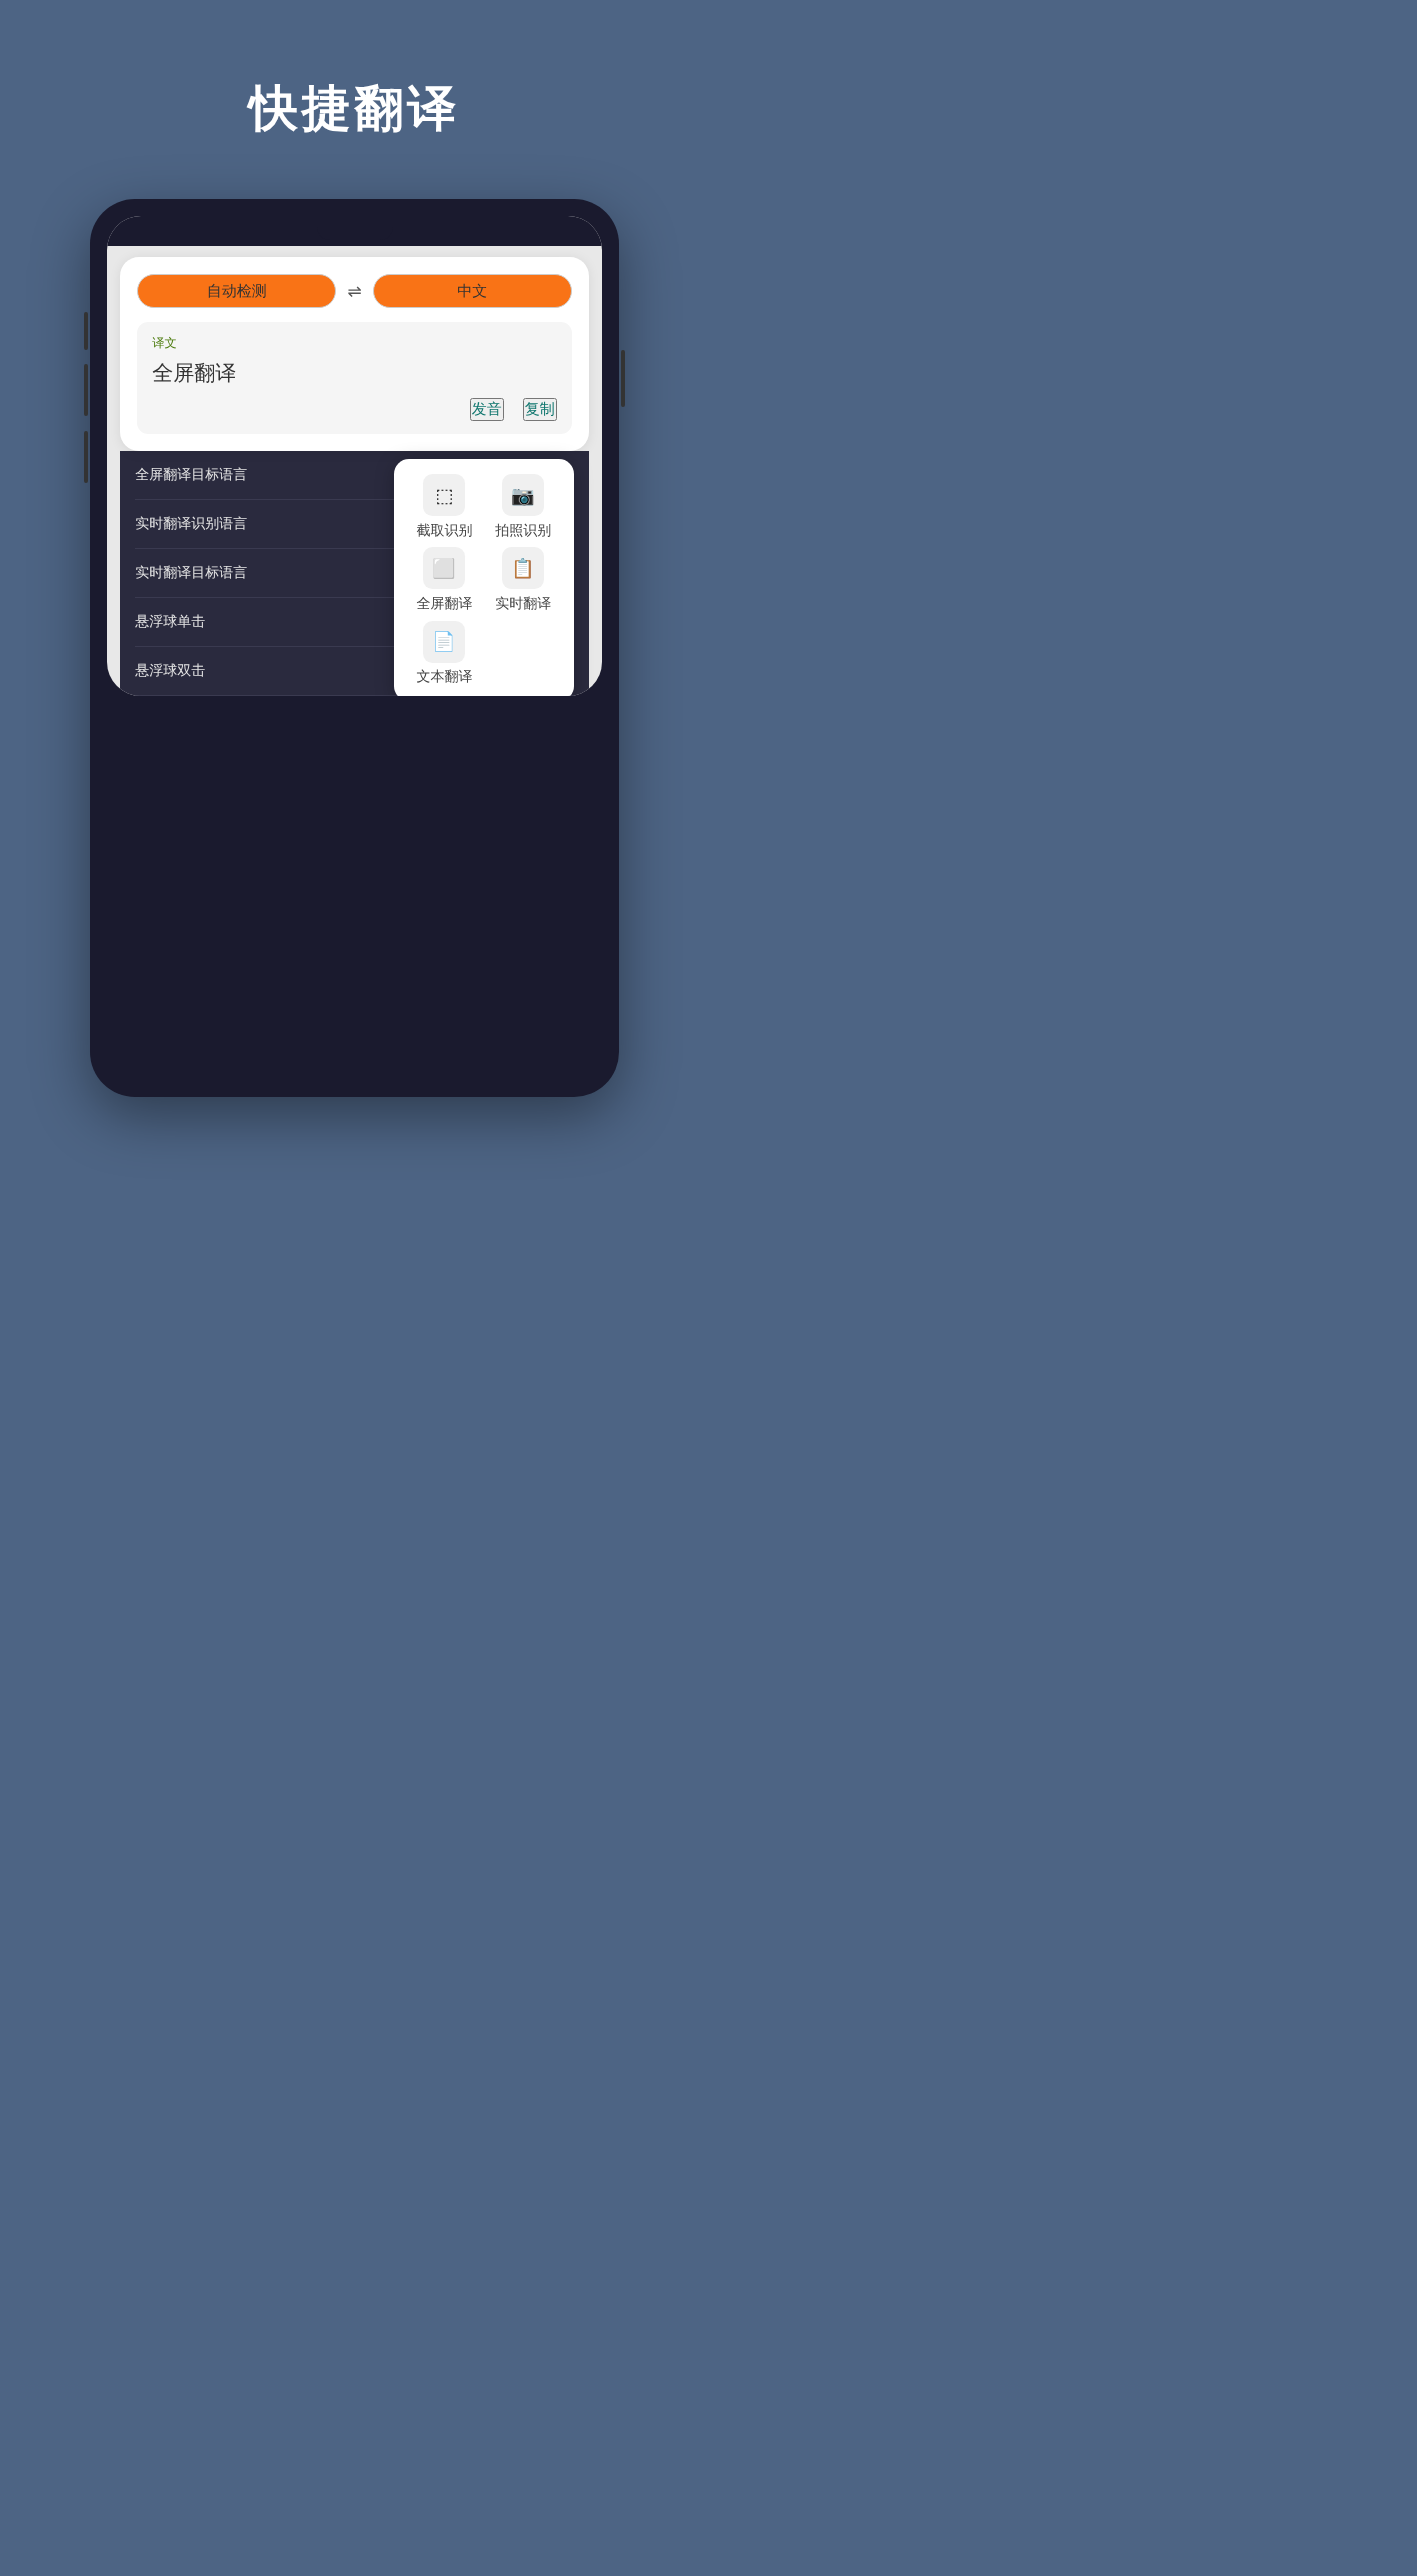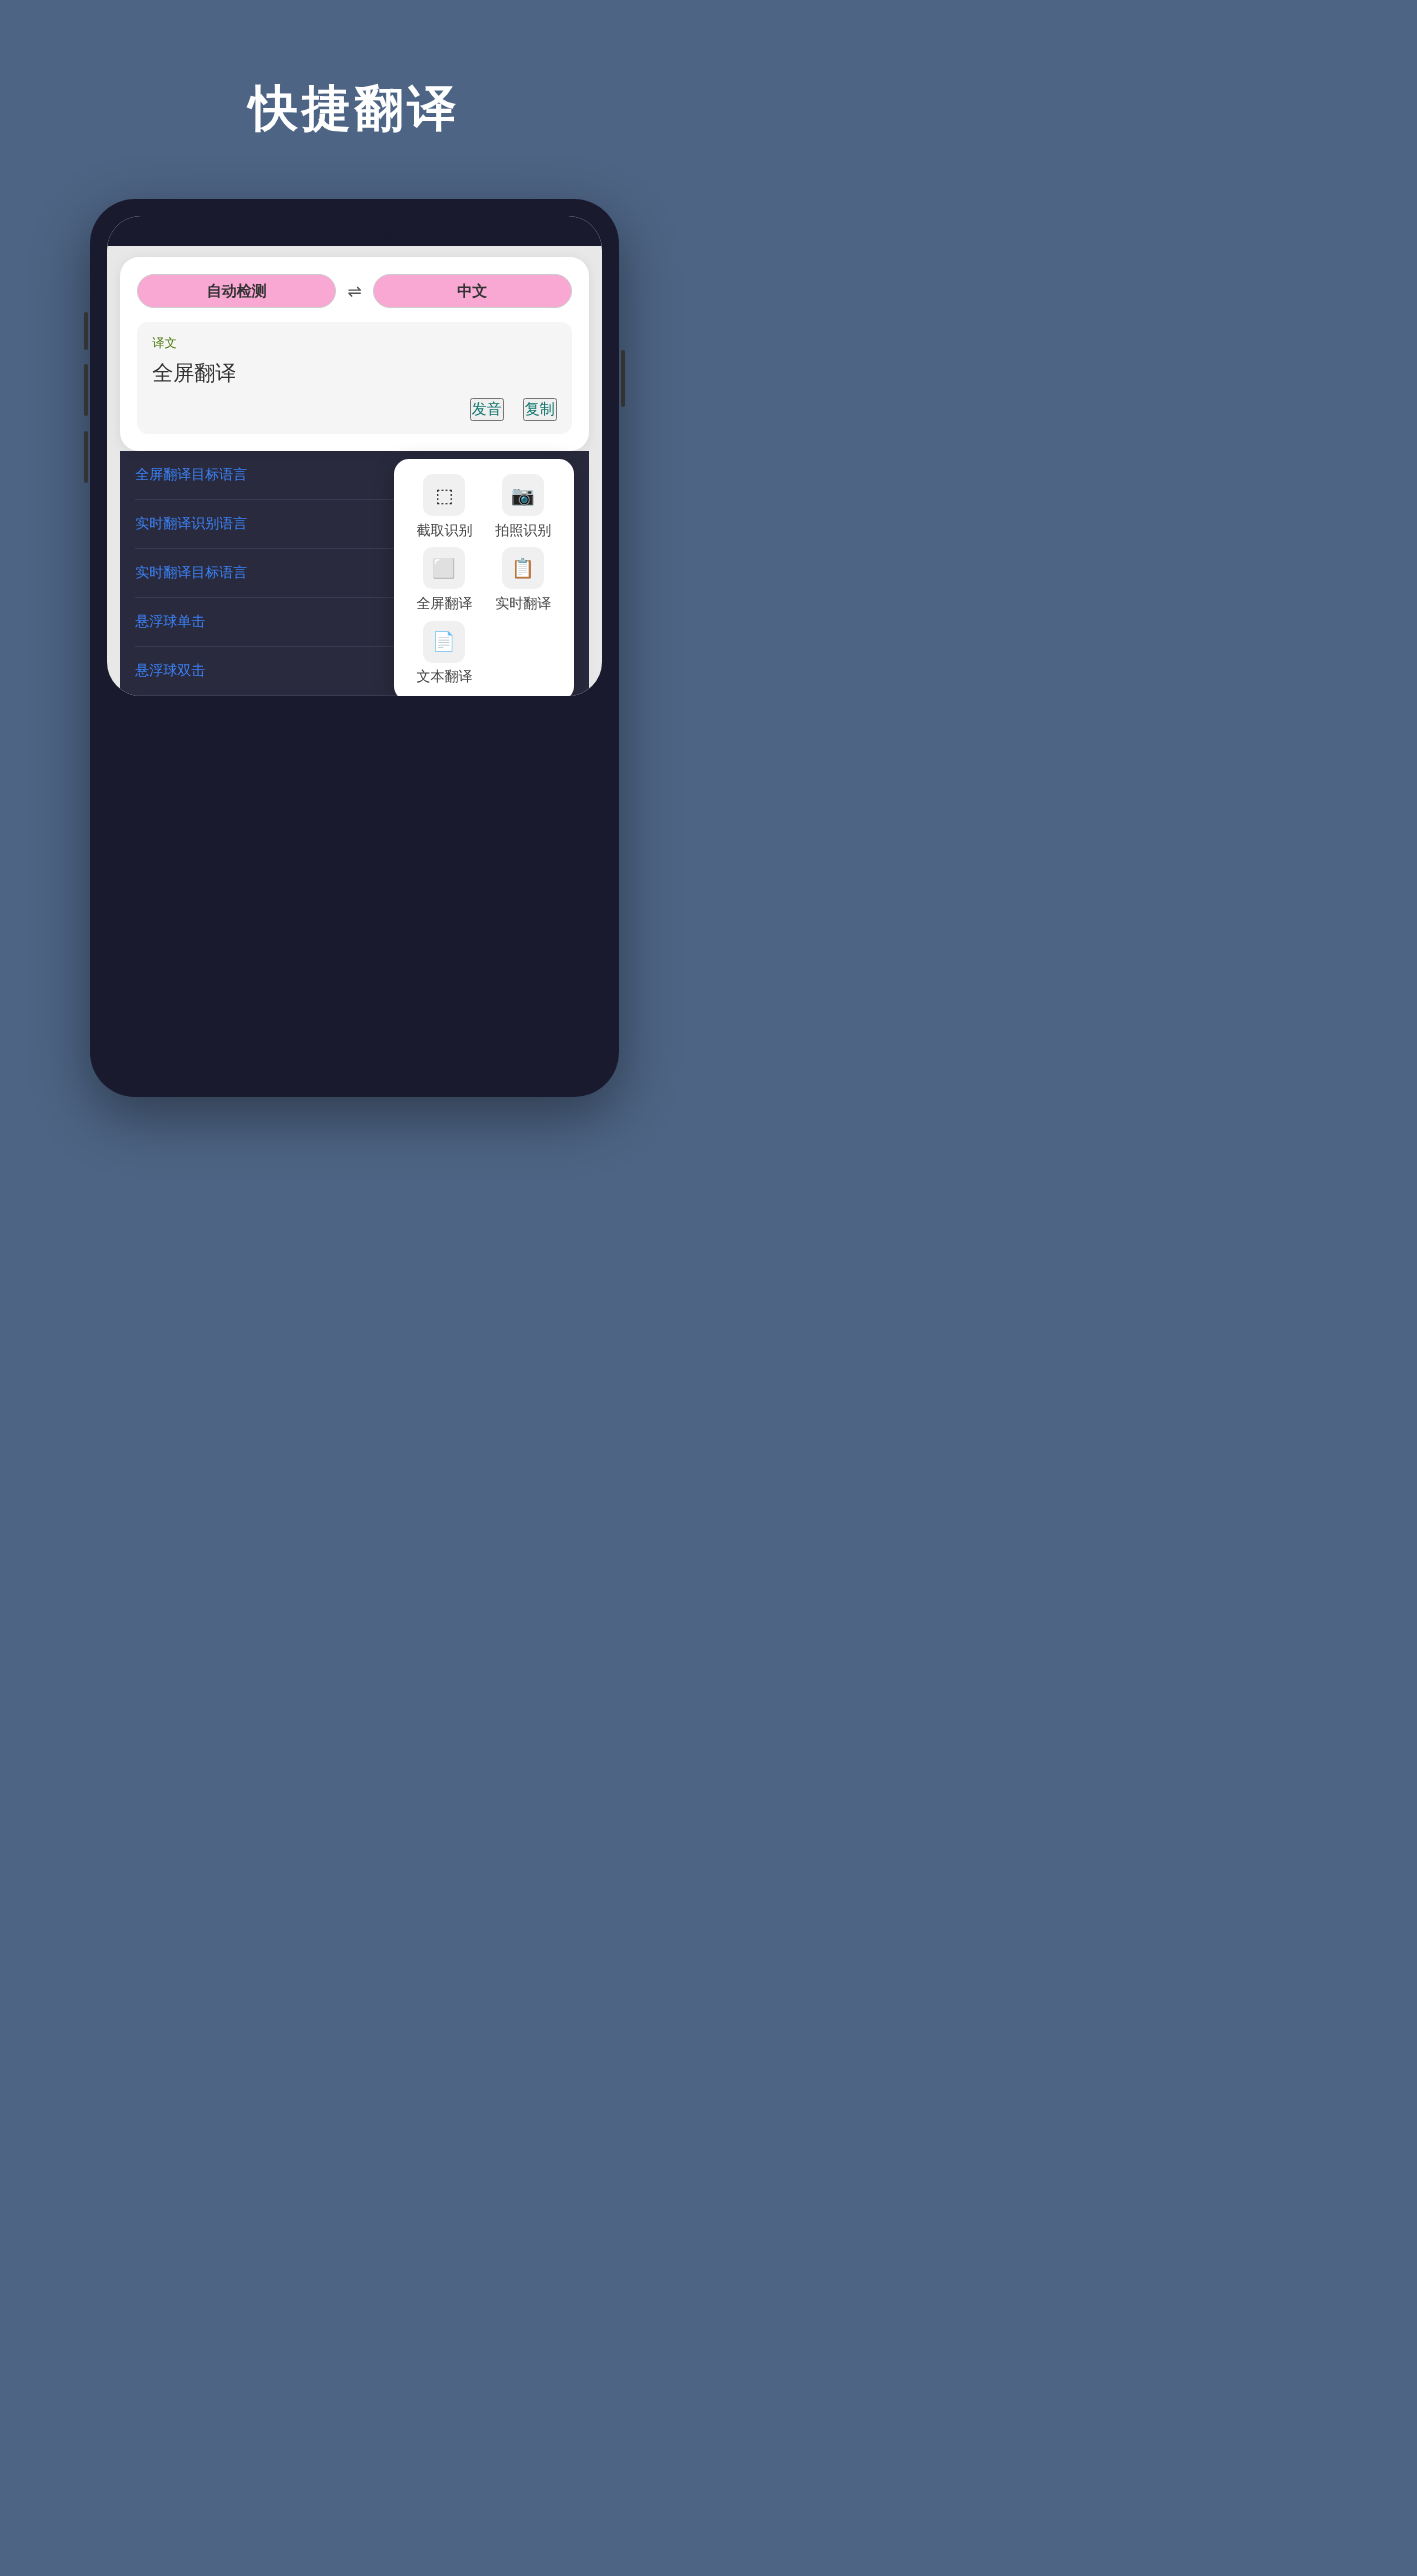--- a/index.html
+++ b/index.html
@@ -77,30 +77,29 @@
 
     
     .lang-row {
       display: flex;
       align-items: center;
       justify-content: space-between;
       margin-bottom: 13.2px;
     }
 
     .lang-btn {
-      background: #f9a8d4;
+      background: #f97316;
       border: 1.4px solid #ccc;
       border-radius: 19px;
       padding: 6.6px 21px;
       font-size: 15px;
       color: #333;
       cursor: pointer;
       flex: 1;
       text-align: center;
-      font-weight: bold;
     }
 
     .swap-icon {
       font-size: 17px;
       color: #555;
       padding: 0 11.3px;
       flex-shrink: 0;
     }
 
     
@@ -166,21 +165,21 @@
       padding: 15px 0;
       border-bottom: 0.9px solid #3a3a50;
     }
 
     .setting-row:last-child {
       border-bottom: none;
     }
 
     .setting-label {
       font-size: 14px;
-      color: #3b82f6;
+      color: #e5e5e5;
     }
 
     .setting-value {
       font-size: 14px;
       color: #aaa;
       display: flex;
       align-items: center;
       gap: 3.8px;
     }
 

